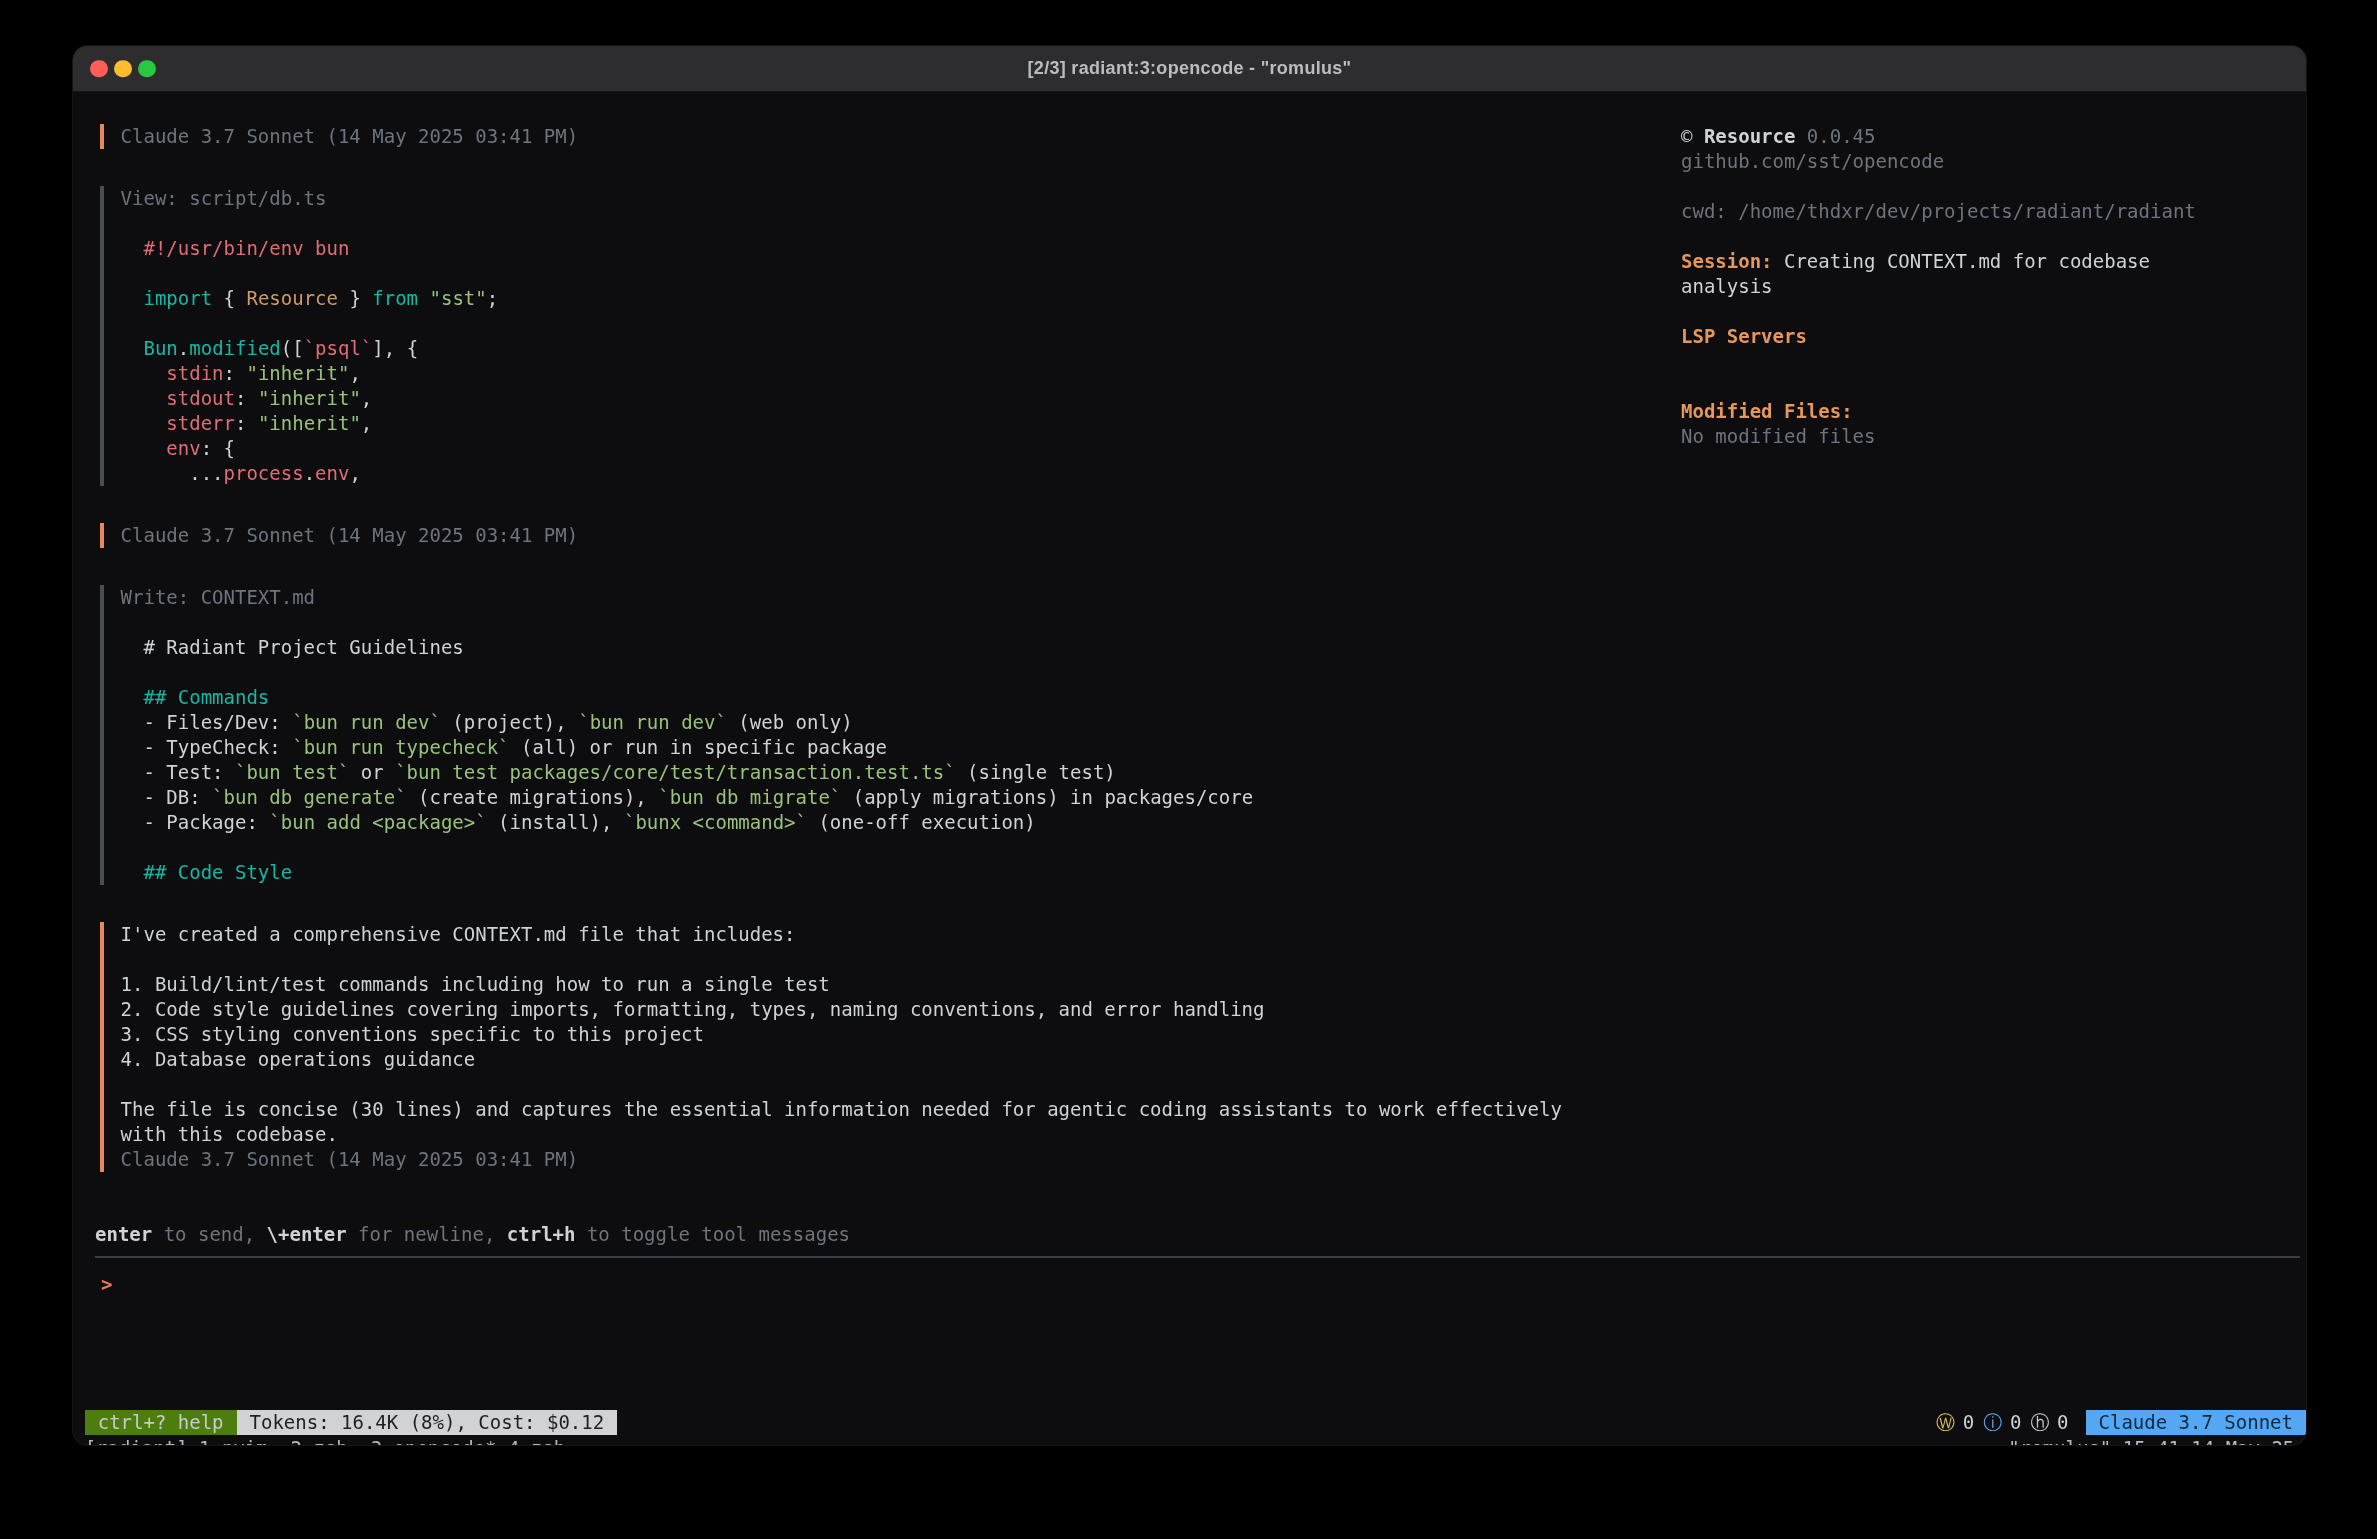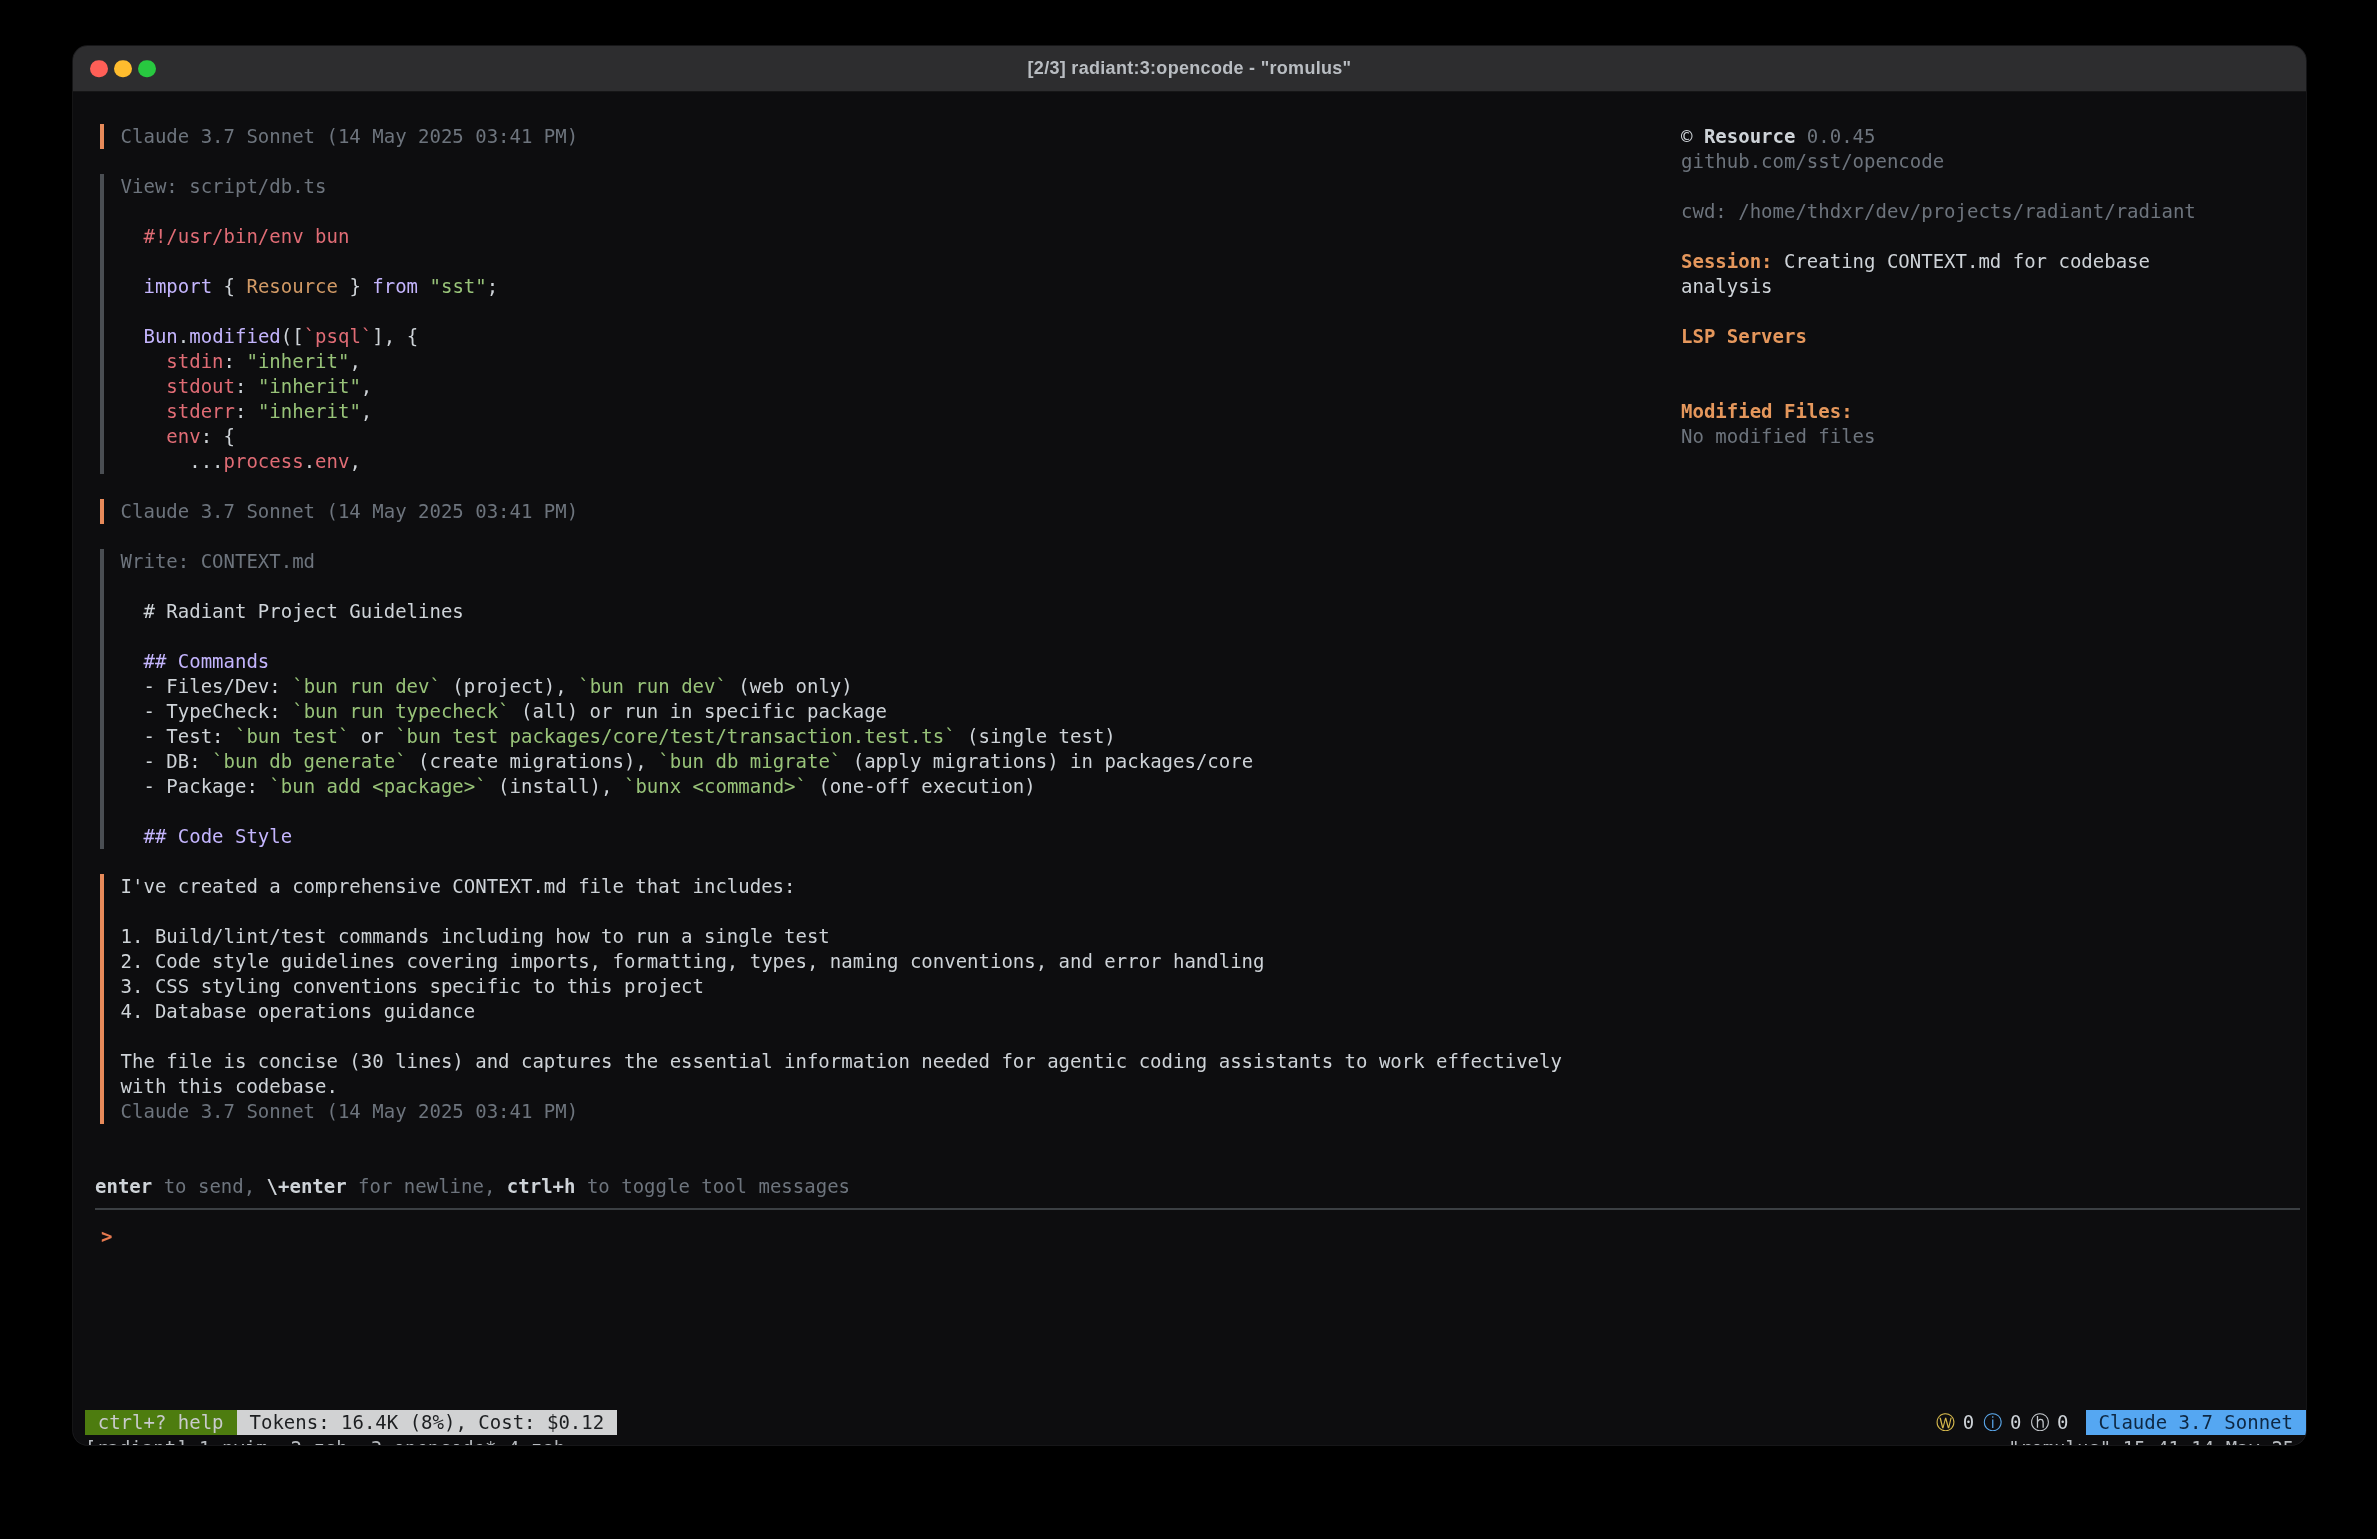--- a/index.html
+++ b/index.html
@@ -31,27 +31,27 @@
 
   .term {
     position:absolute; left:0; right:0; top:47px; bottom:0;
     font-size:19px; line-height:25px; color:#ced3d8;
   }
   .line { white-space:pre; height:25px; line-height:25px; }
   .c-white { color:#ced3d8; }
   .c-gray { color:#6d747d; }
   .c-red { color:#e06c75; }
   .c-green { color:#98c379; }
-  .c-blue { color:#c4b5fd; }
+  .c-blue { color:#14b8a6; }
   .c-orange { color:#e5975c; }
   .c-yellow { color:#d19a66; }
   .b { font-weight:bold; }
 
   .main { position:absolute; left:22px; right:6.5px; top:31px; }
-  .block { border-left:4.6px solid transparent; padding-left:17px; margin-left:4.6px; margin-top:25px; }
+  .block { border-left:4.6px solid transparent; padding-left:17px; margin-left:4.6px; margin-top:37px; }
   .block:first-child { margin-top:0; }
   .border-orange { border-left-color:#e78a5a; }
   .border-gray { border-left-color:#4a4e53; }
 
   .help-line { margin-top:50px; }
   .rule { margin-top:8.5px; border-top:2px solid #3b3f43; }
   .prompt-area { margin-top:14.4px; padding-left:5.9px; height:130px; cursor:text; }
   .prompt-caret { color:#e5794f; font-weight:bold; }
 
   .sidebar { position:absolute; left:1608px; right:26px; top:31px; }

